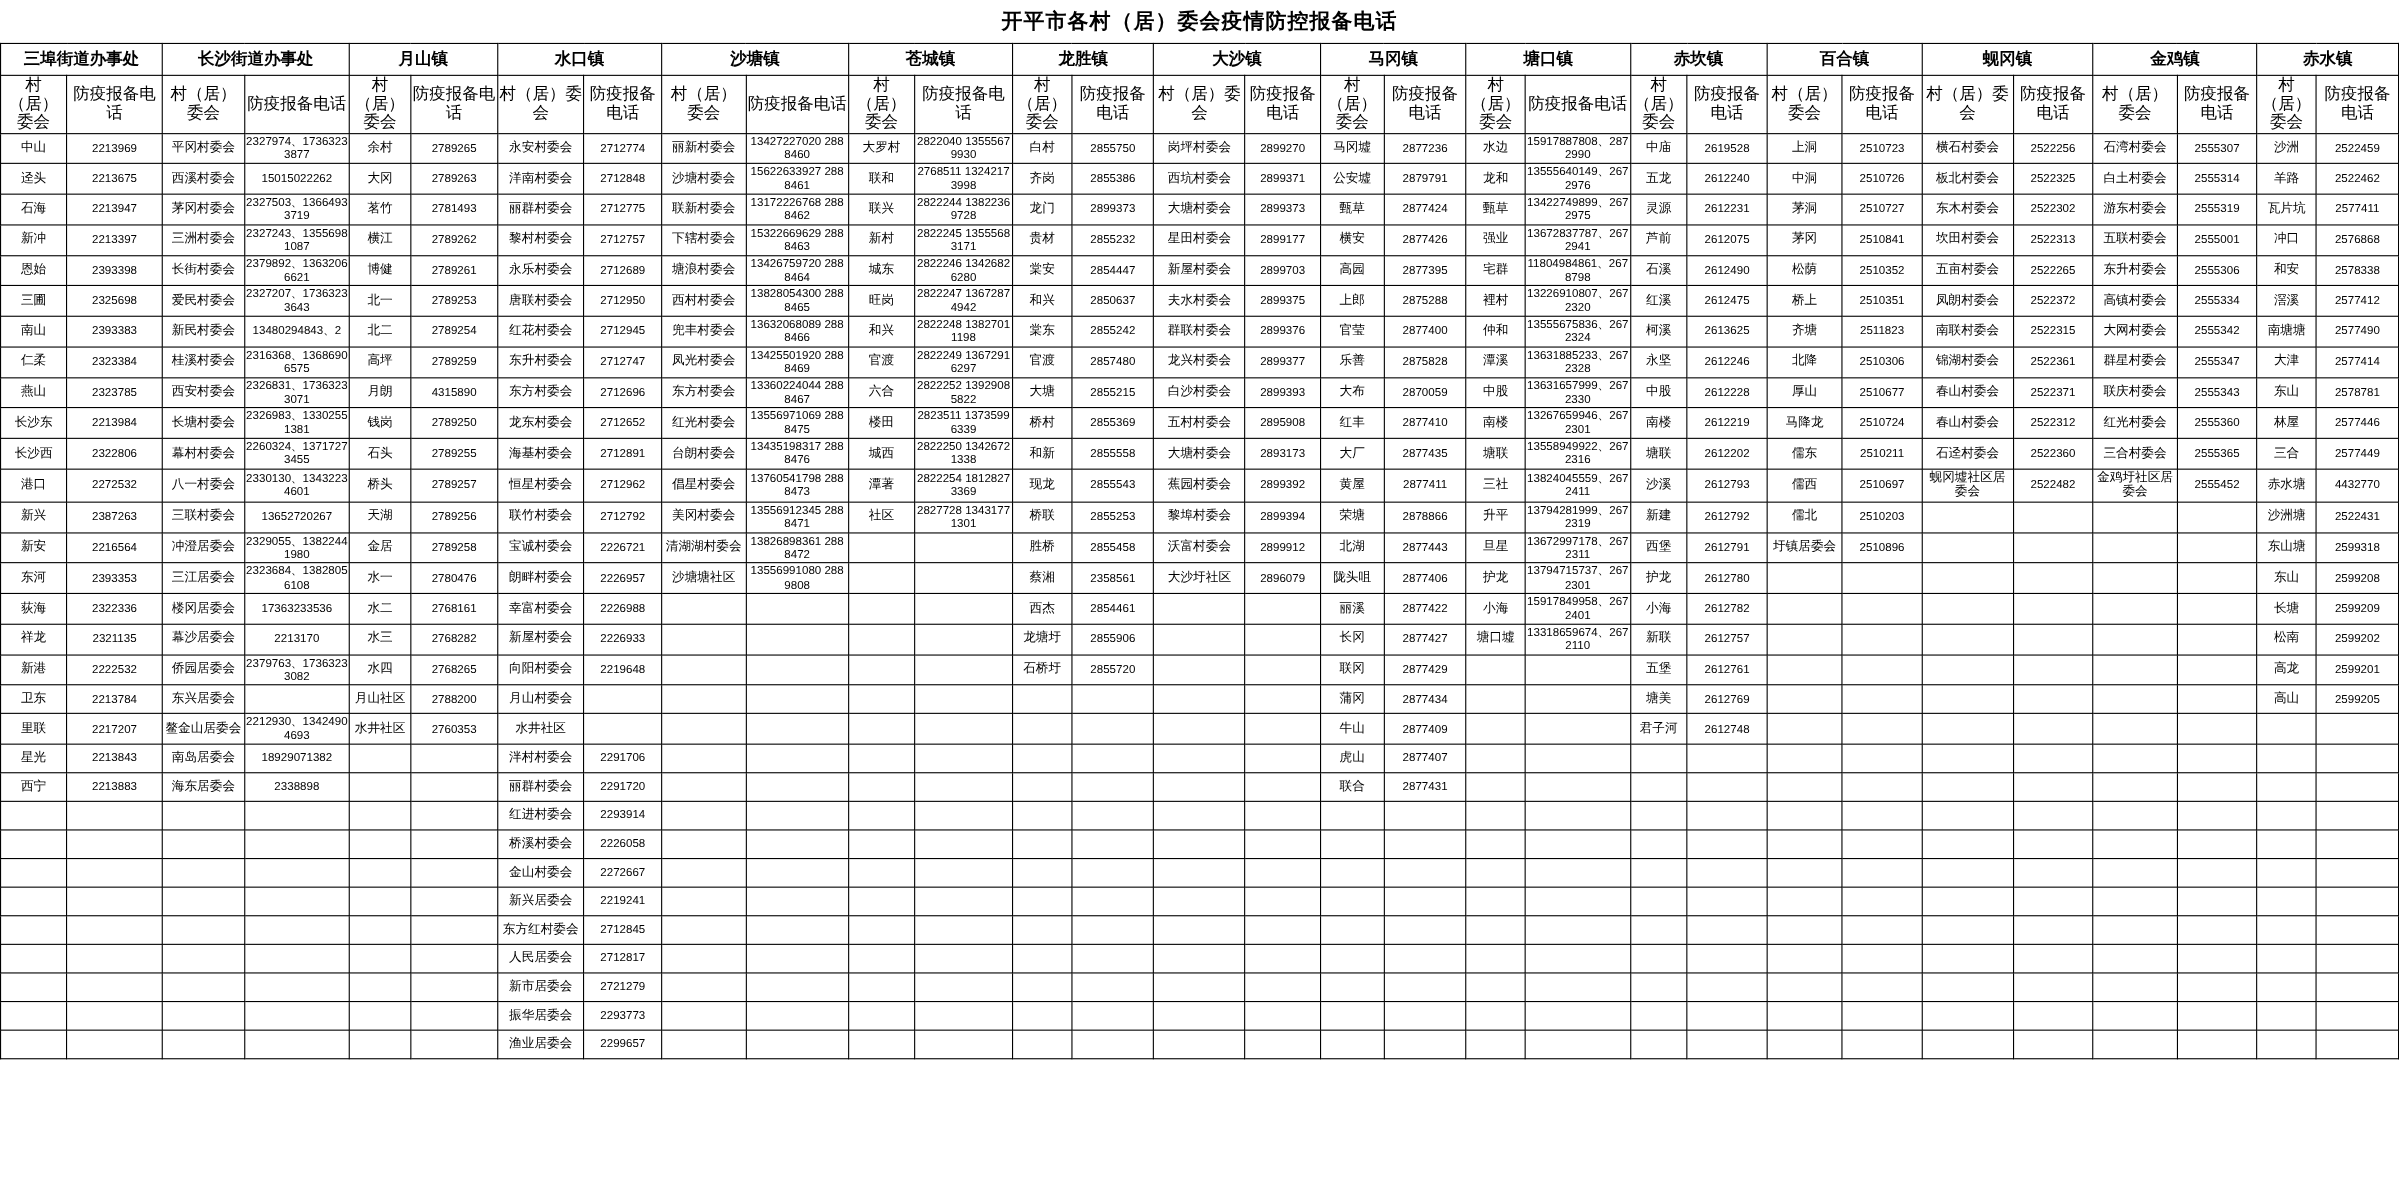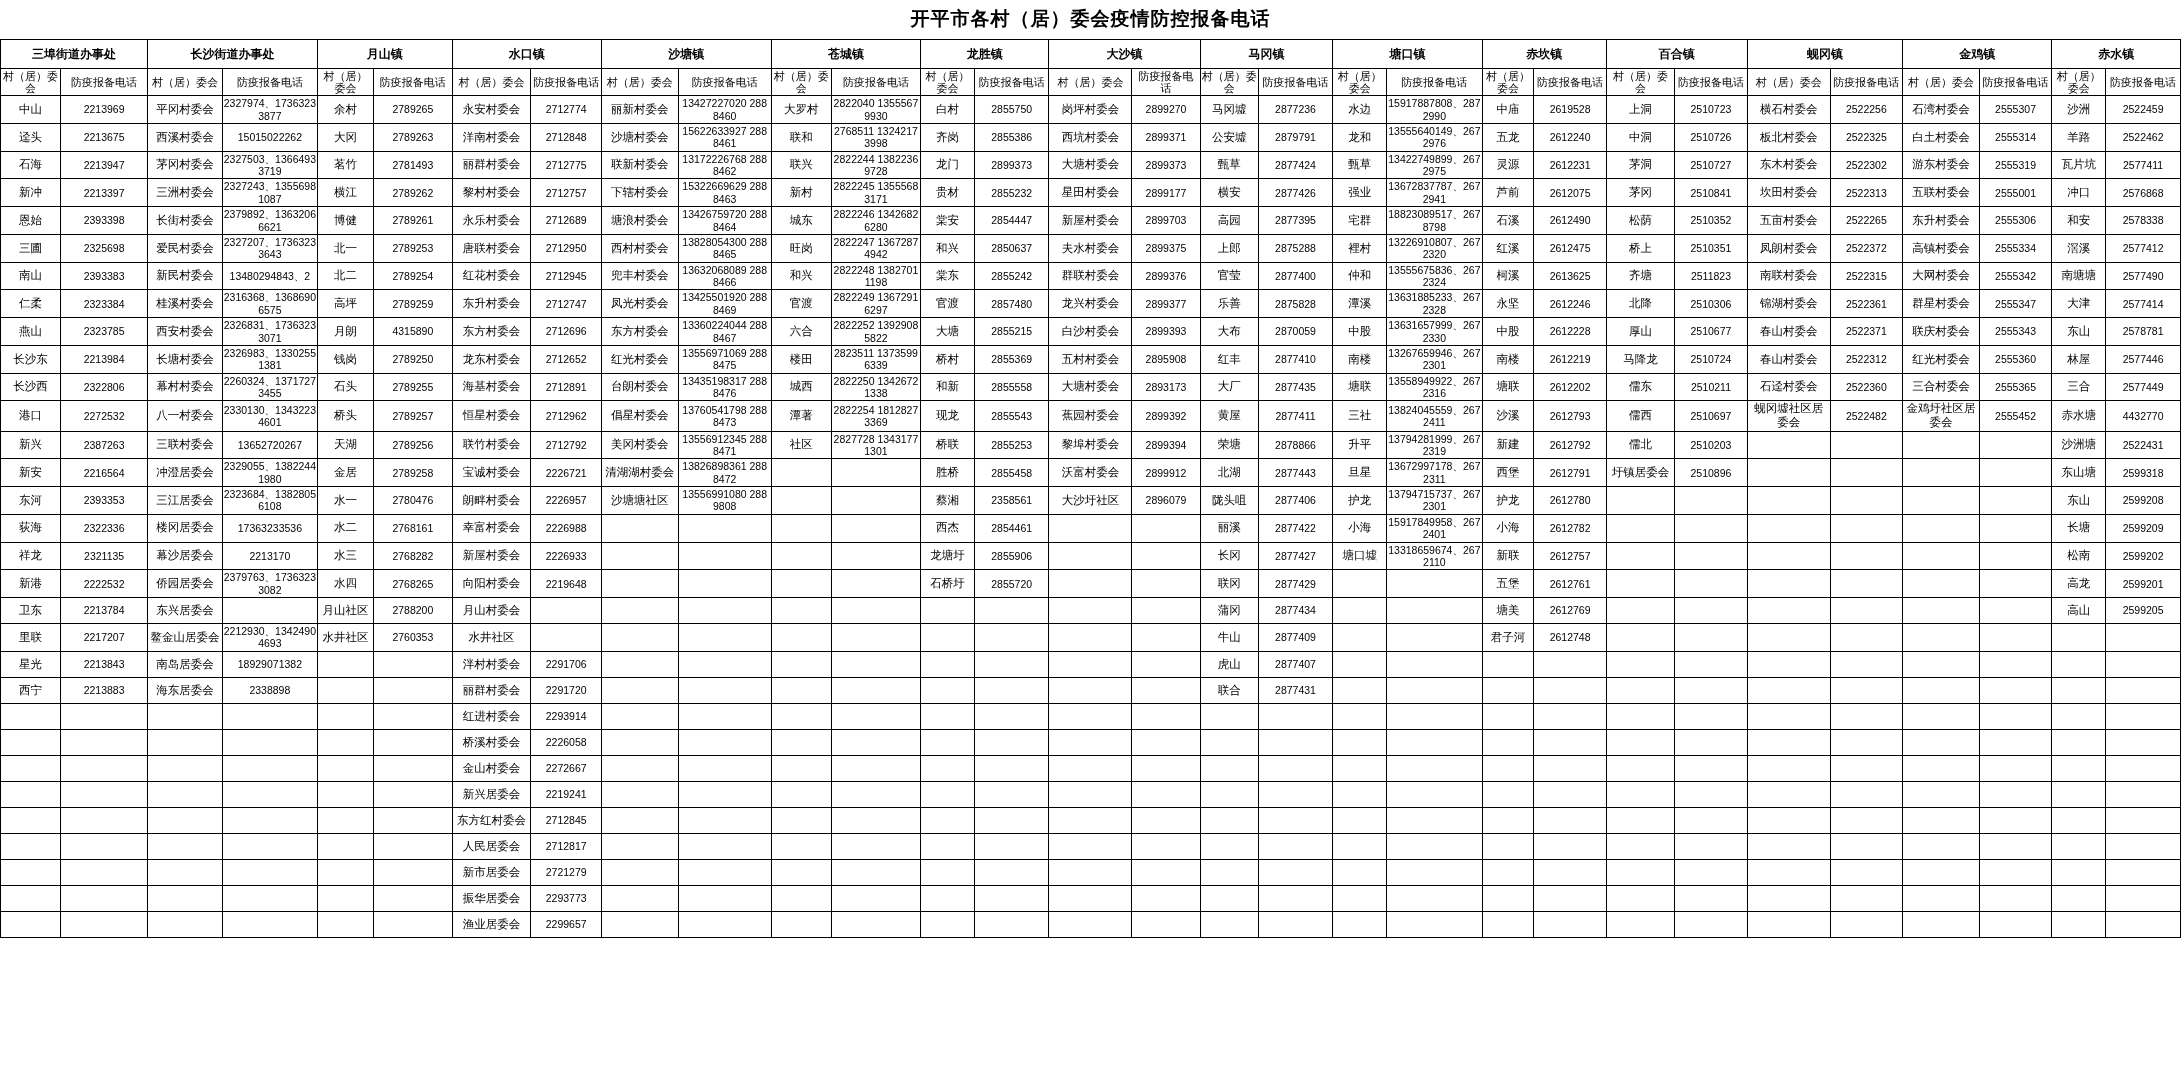--- a/index.html
+++ b/index.html
@@ -21,26 +21,26 @@
   th,td{
     border:1px solid #000;
     text-align:center;
     vertical-align:middle;
     padding:1px 1px;
     line-height:1.18;
     word-break:break-all;
     overflow:hidden;
   }
   thead th.town{
-    font-size:12px;
+    font-size:15px;
     font-weight:bold;
     height:26px;
   }
   thead th.sub{
-    font-size:11px;
+    font-size:15px;
     font-weight:normal;
     height:20px;
     line-height:1.1;
   }
   tbody td{
     height:23px;
     font-size:11px;
   }
   tbody td.name{font-size:11.5px;}
   tbody td.tel{font-size:10.5px;}
@@ -277,21 +277,21 @@
           <td class="tel">13426759720 2888464</td>
           <td class="name">城东</td>
           <td class="tel">2822246 13426826280</td>
           <td class="name">棠安</td>
           <td class="tel">2854447</td>
           <td class="name">新屋村委会</td>
           <td class="tel">2899703</td>
           <td class="name">高园</td>
           <td class="tel">2877395</td>
           <td class="name">宅群</td>
-          <td class="tel">18823089517、2678798</td>
+          <td class="tel">11804984861、2678798</td>
           <td class="name">石溪</td>
           <td class="tel">2612490</td>
           <td class="name">松荫</td>
           <td class="tel">2510352</td>
           <td class="name">五亩村委会</td>
           <td class="tel">2522265</td>
           <td class="name">东升村委会</td>
           <td class="tel">2555306</td>
           <td class="name">和安</td>
           <td class="tel">2578338</td>

